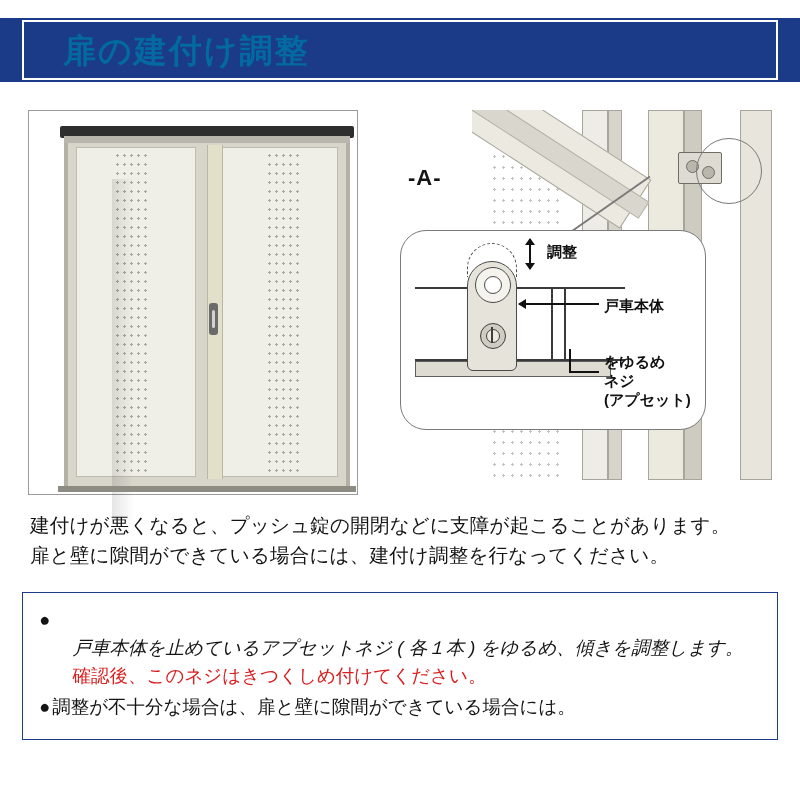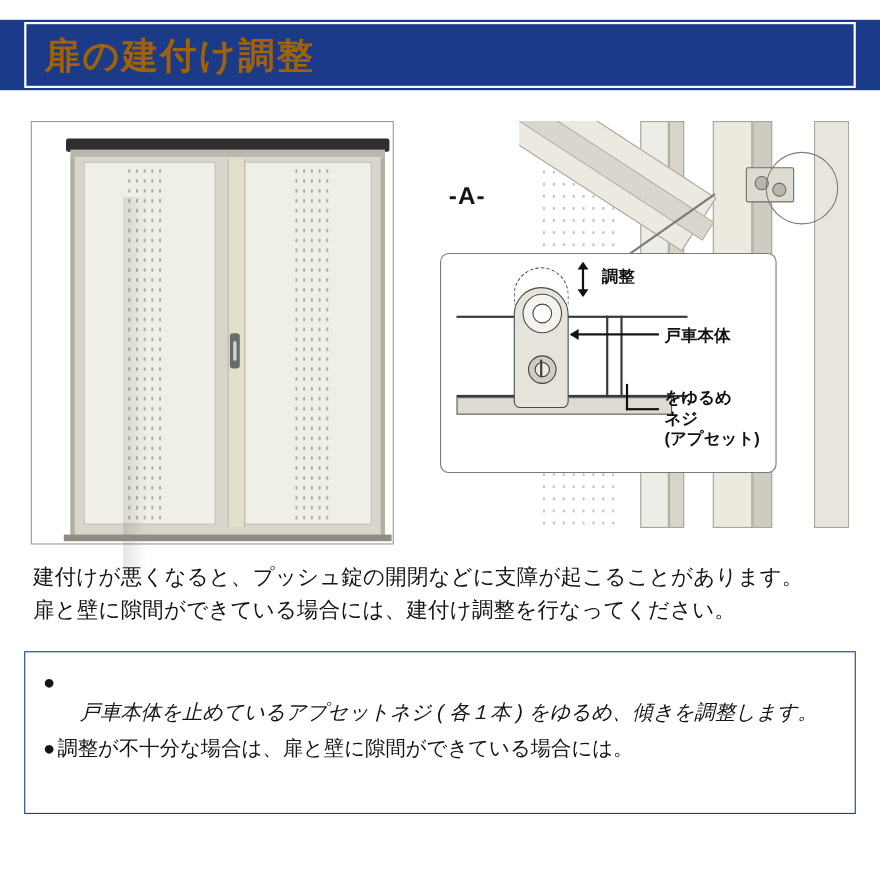--- a/index.html
+++ b/index.html
@@ -30,25 +30,25 @@
     left: 22px;
     top: 20px;
     width: 756px;
     height: 60px;
     border: 2px solid #ffffff;
     box-sizing: border-box;
     display: flex;
     align-items: center;
   }
   .header-title {
-    color: #a16207;
+    color: #0369a1;
     font-size: 33px;
     font-weight: bold;
     letter-spacing: 2px;
-    margin-left: 16px;
+    margin-left: 39px;
     line-height: 1;
   }
 
   
   .cabinet-wrap {
     position: absolute;
     left: 28px;
     top: 110px;
     width: 330px;
     height: 385px;
@@ -244,21 +244,21 @@
     letter-spacing: 1px;
   }
 
   
   .bubble {
     position: absolute;
     left: 28px; top: 120px;
     width: 306px; height: 200px;
     background: #ffffff;
     border: 1.8px solid #7a7a7a;
-    border-radius: 8px;
+    border-radius: 26px;
     box-sizing: border-box;
   }
   .b-inner { position: absolute; left: 0; top: 0; width: 100%; height: 100%; }
   .b-rail-h {
     position: absolute;
     left: 14px; top: 56px;
     width: 210px; height: 2px;
     background: #3a3a3a;
   }
   .b-rail-h2 {
@@ -519,20 +519,21 @@
   <div>扉と壁に隙間ができている場合には、建付け調整を行なってください。</div>
 </div>
 
 <div class="note-box">
 
   <div class="note-item">
     <span class="bullet">●</span>
     <span class="note-text">
       <br>
       <span style="padding-left:1.1em; display:inline-block;font-style:italic;">戸車本体を止めているアプセットネジ ( 各１本 ) をゆるめ、傾きを調整します。</span><br>
+      <span class="note-line-red" style="padding-left:1.1em; display:inline-block;">確認後、このネジはきつくしめ付けてください。</span>
     </span>
   </div>
 
   <div class="note-item">
     <span class="bullet">●</span>
     <span class="note-text">調整が不十分な場合は、扉と壁に隙間ができている場合には。</span>
   </div>
 
 </div>
 

